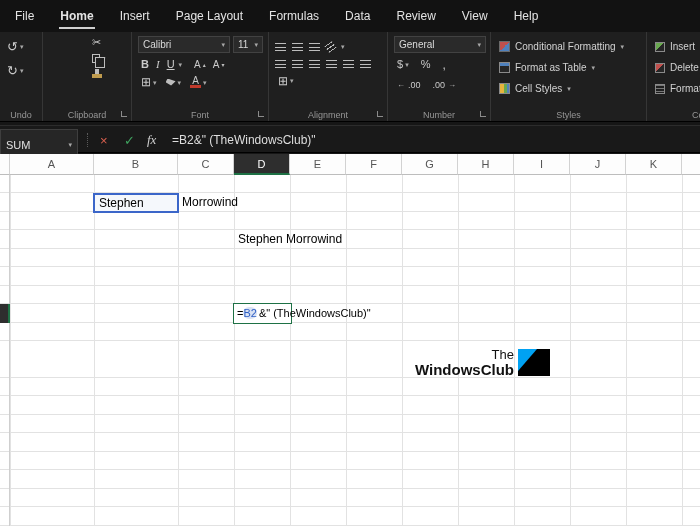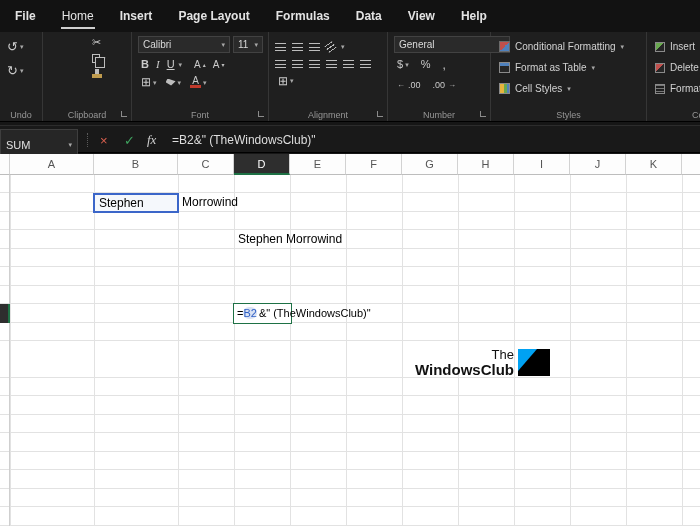--- a/index.html
+++ b/index.html
@@ -5,22 +5,22 @@
   * { margin:0; padding:0; box-sizing:border-box; }
   html,body { width:700px; height:526px; }
   body {
     position:relative; overflow:hidden; background:#161616;
     font-family:"Liberation Sans", sans-serif;
     -webkit-font-smoothing:antialiased;
   }
   
   .menubar { position:absolute; top:0; left:0; right:0; height:32px; background:#121212;
              display:flex; align-items:stretch; padding-left:2px; }
-  .menu-item { color:#e3e3e3; font-size:12px; padding:0 13px; line-height:32px; position:relative;font-weight:bold; }
-  .menu-item.active { font-weight:normal; }
+  .menu-item { color:#e3e3e3; font-size:12px; padding:0 13px; line-height:32px; position:relative; }
+  .menu-item.active { font-weight:bold; }
   .menu-item.active::after { content:""; position:absolute; left:12px; right:12px; bottom:3px;
              height:2px; background:#cfcfcf; }
   
   .ribbon { position:absolute; top:32px; left:0; right:0; height:90px; background:#1f1f1f;
             border-bottom:1px solid #000; overflow:hidden; }
   .group { position:absolute; top:0; height:89px; border-right:1px solid #363636; }
   .group-label { position:absolute; bottom:1px; left:0; right:0; text-align:center;
                  font-size:9px; color:#969696; }
   .launcher { position:absolute; bottom:4px; right:4px; width:6px; height:6px;
               border-left:1px solid #8b8b8b; border-bottom:1px solid #8b8b8b; }
@@ -70,21 +70,21 @@
   .colorbar { display:block; width:11px; height:3px; background:#c0392b; margin-top:-1px; }
   .fc-wrap { display:flex; flex-direction:column; align-items:center; }
   .fc-wrap .ricon { font-size:10px; }
   
   .bars { width:11px; height:8px; background:repeating-linear-gradient(to bottom,#bdbdbd 0 1px,transparent 1px 3.5px); }
   .bars.slant { transform:rotate(-35deg); width:9px; }
   .g-align .inner { padding:6px 4px 0 6px; }
   .g-align .row { gap:6px; height:17px; }
   
   .g-number .inner { padding:4px 5px 0 6px; }
-  .nfmt { width:116px; }
+  .nfmt { width:92px; }
   .g-number .row { gap:6px; height:17px; margin-top:3px; }
   .dec { font-size:9px; }
   .dec-inc::before { content:"←"; font-size:8px; margin-right:1px; color:#bdbdbd; }
   .dec-dec::after { content:"→"; font-size:8px; margin-left:1px; color:#bdbdbd; }
   
   .style-row { display:flex; align-items:center; gap:5px; height:19px; padding:0 0 0 8px;
                color:#d2d2d2; font-size:10px; white-space:nowrap; }
   .mini { width:11px; height:11px; flex:0 0 auto; }
   .cf-icon { background:linear-gradient(135deg,#c0504d 0 50%,#4f81bd 50% 100%); border:1px solid #6a6a6a; }
   .ft-icon { border:1px solid #8a8a8a; background:linear-gradient(to bottom,#4f81bd 0 3px,#262626 3px); }
@@ -153,20 +153,21 @@
 </head>
 <body>
 
 <div class="menubar">
   <span class="menu-item">File</span>
   <span class="menu-item active">Home</span>
   <span class="menu-item">Insert</span>
   <span class="menu-item">Page Layout</span>
   <span class="menu-item">Formulas</span>
   <span class="menu-item">Data</span>
+  <span class="menu-item">Review</span>
   <span class="menu-item">View</span>
   <span class="menu-item">Help</span>
 </div>
 
 <div class="ribbon">
 
   <div class="group g-undo">
     <div class="row rbtn">
       <span class="ricon">↺</span>
       <span class="chev">▾</span>

